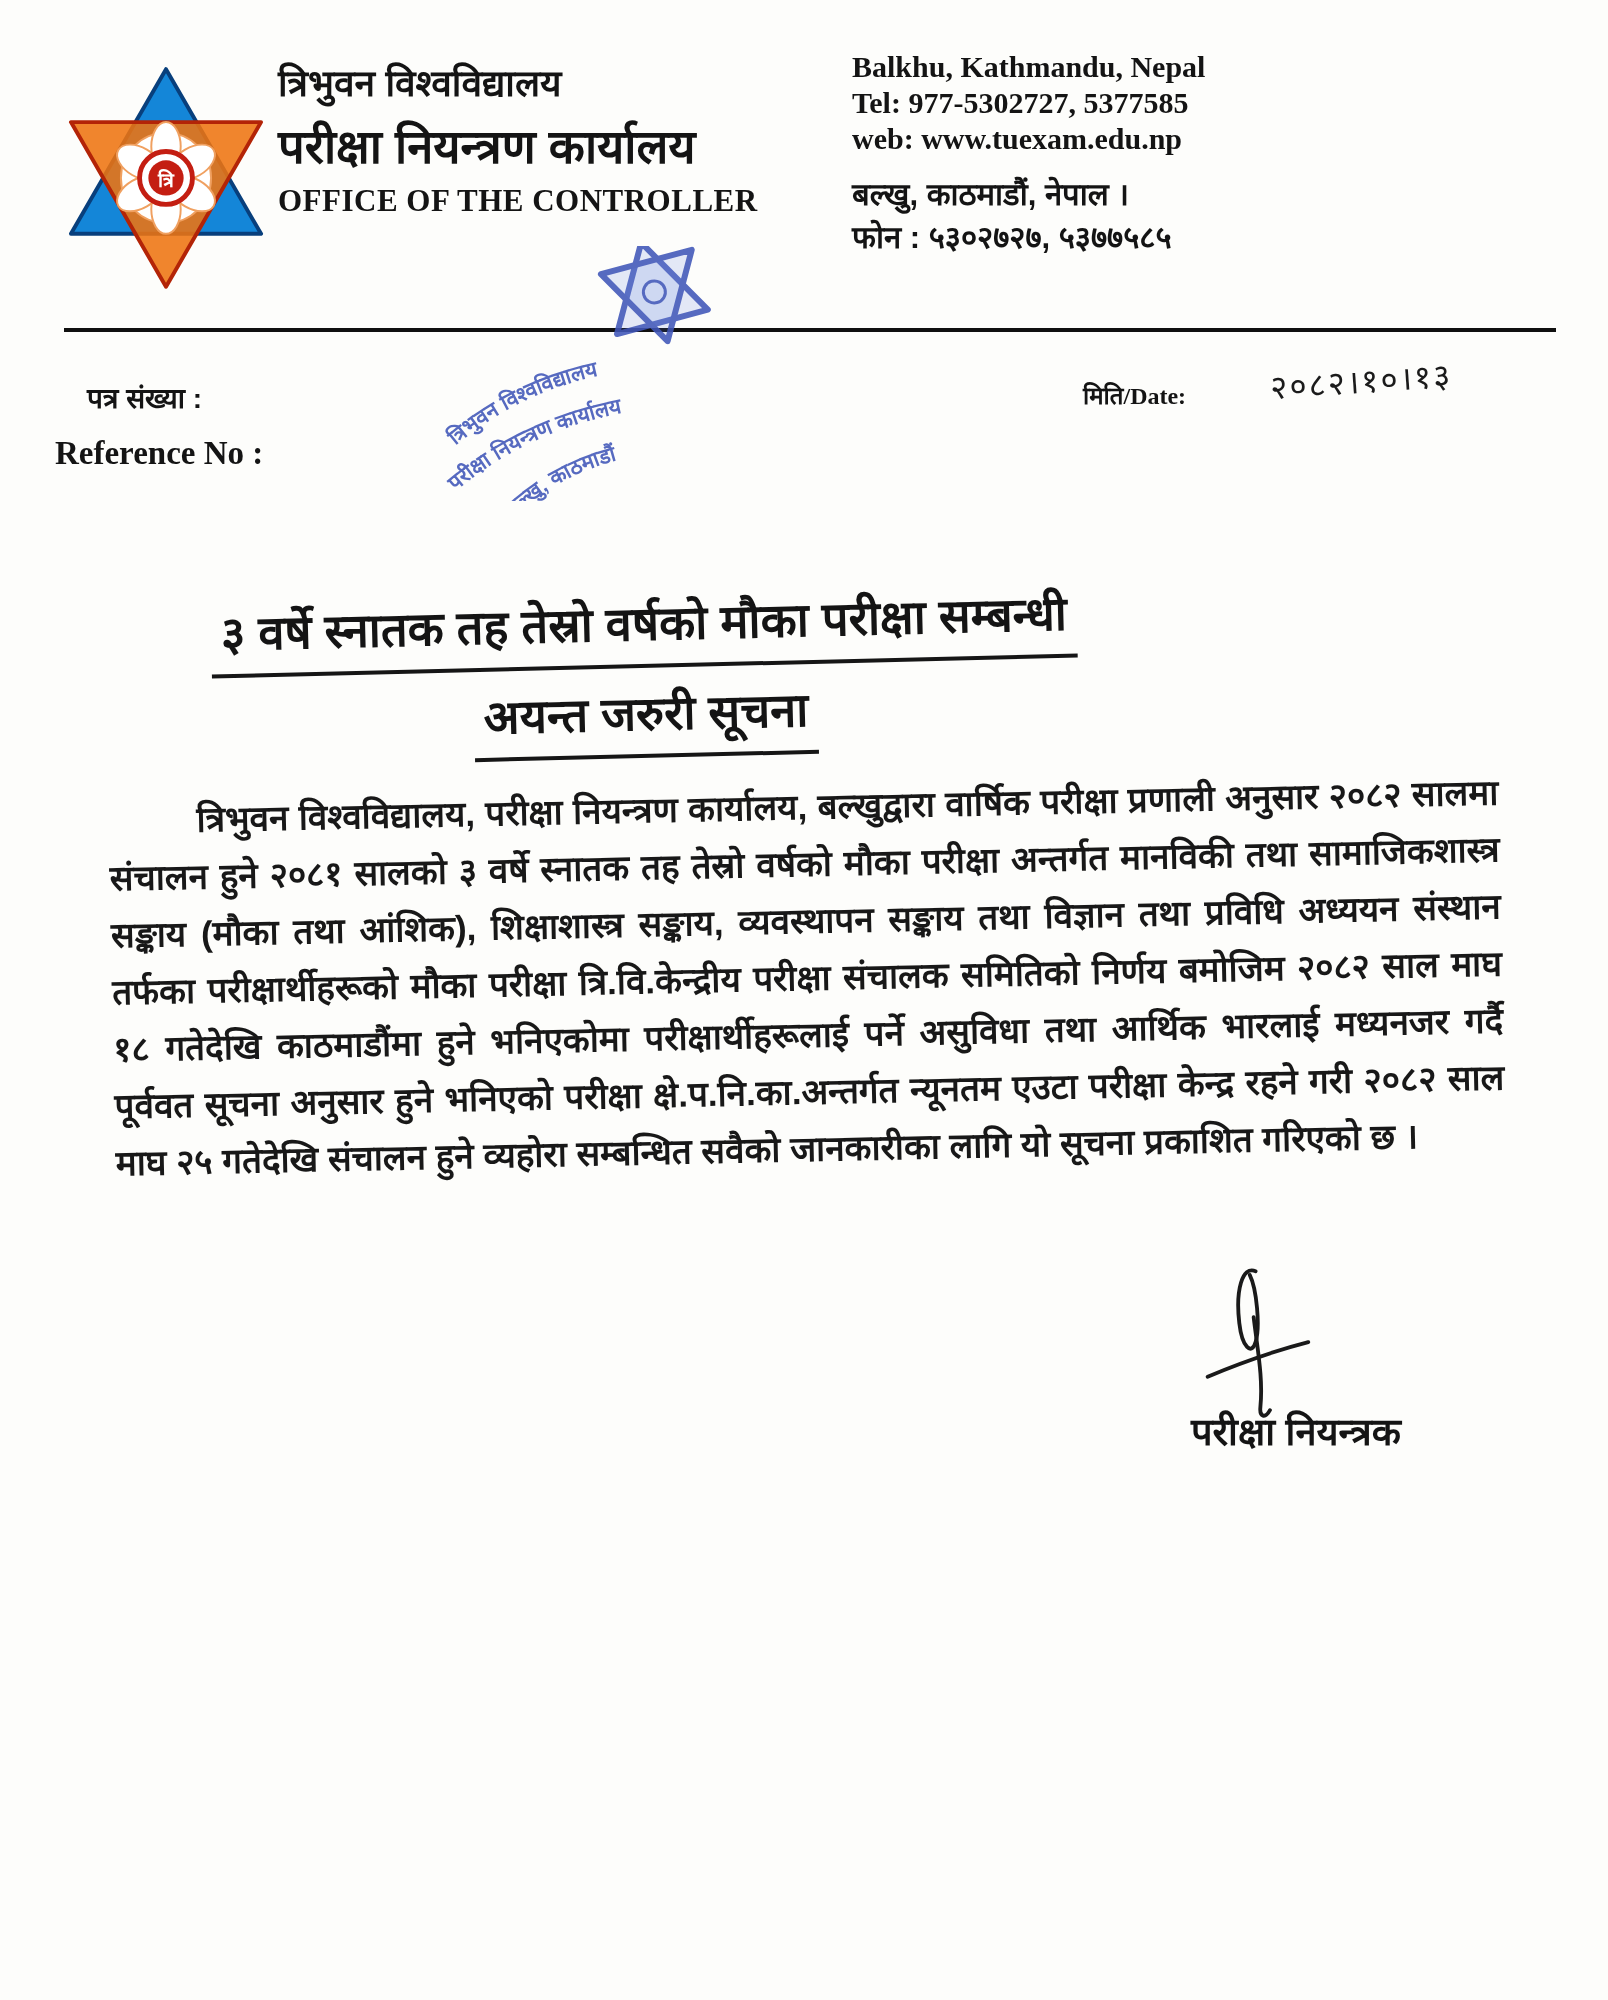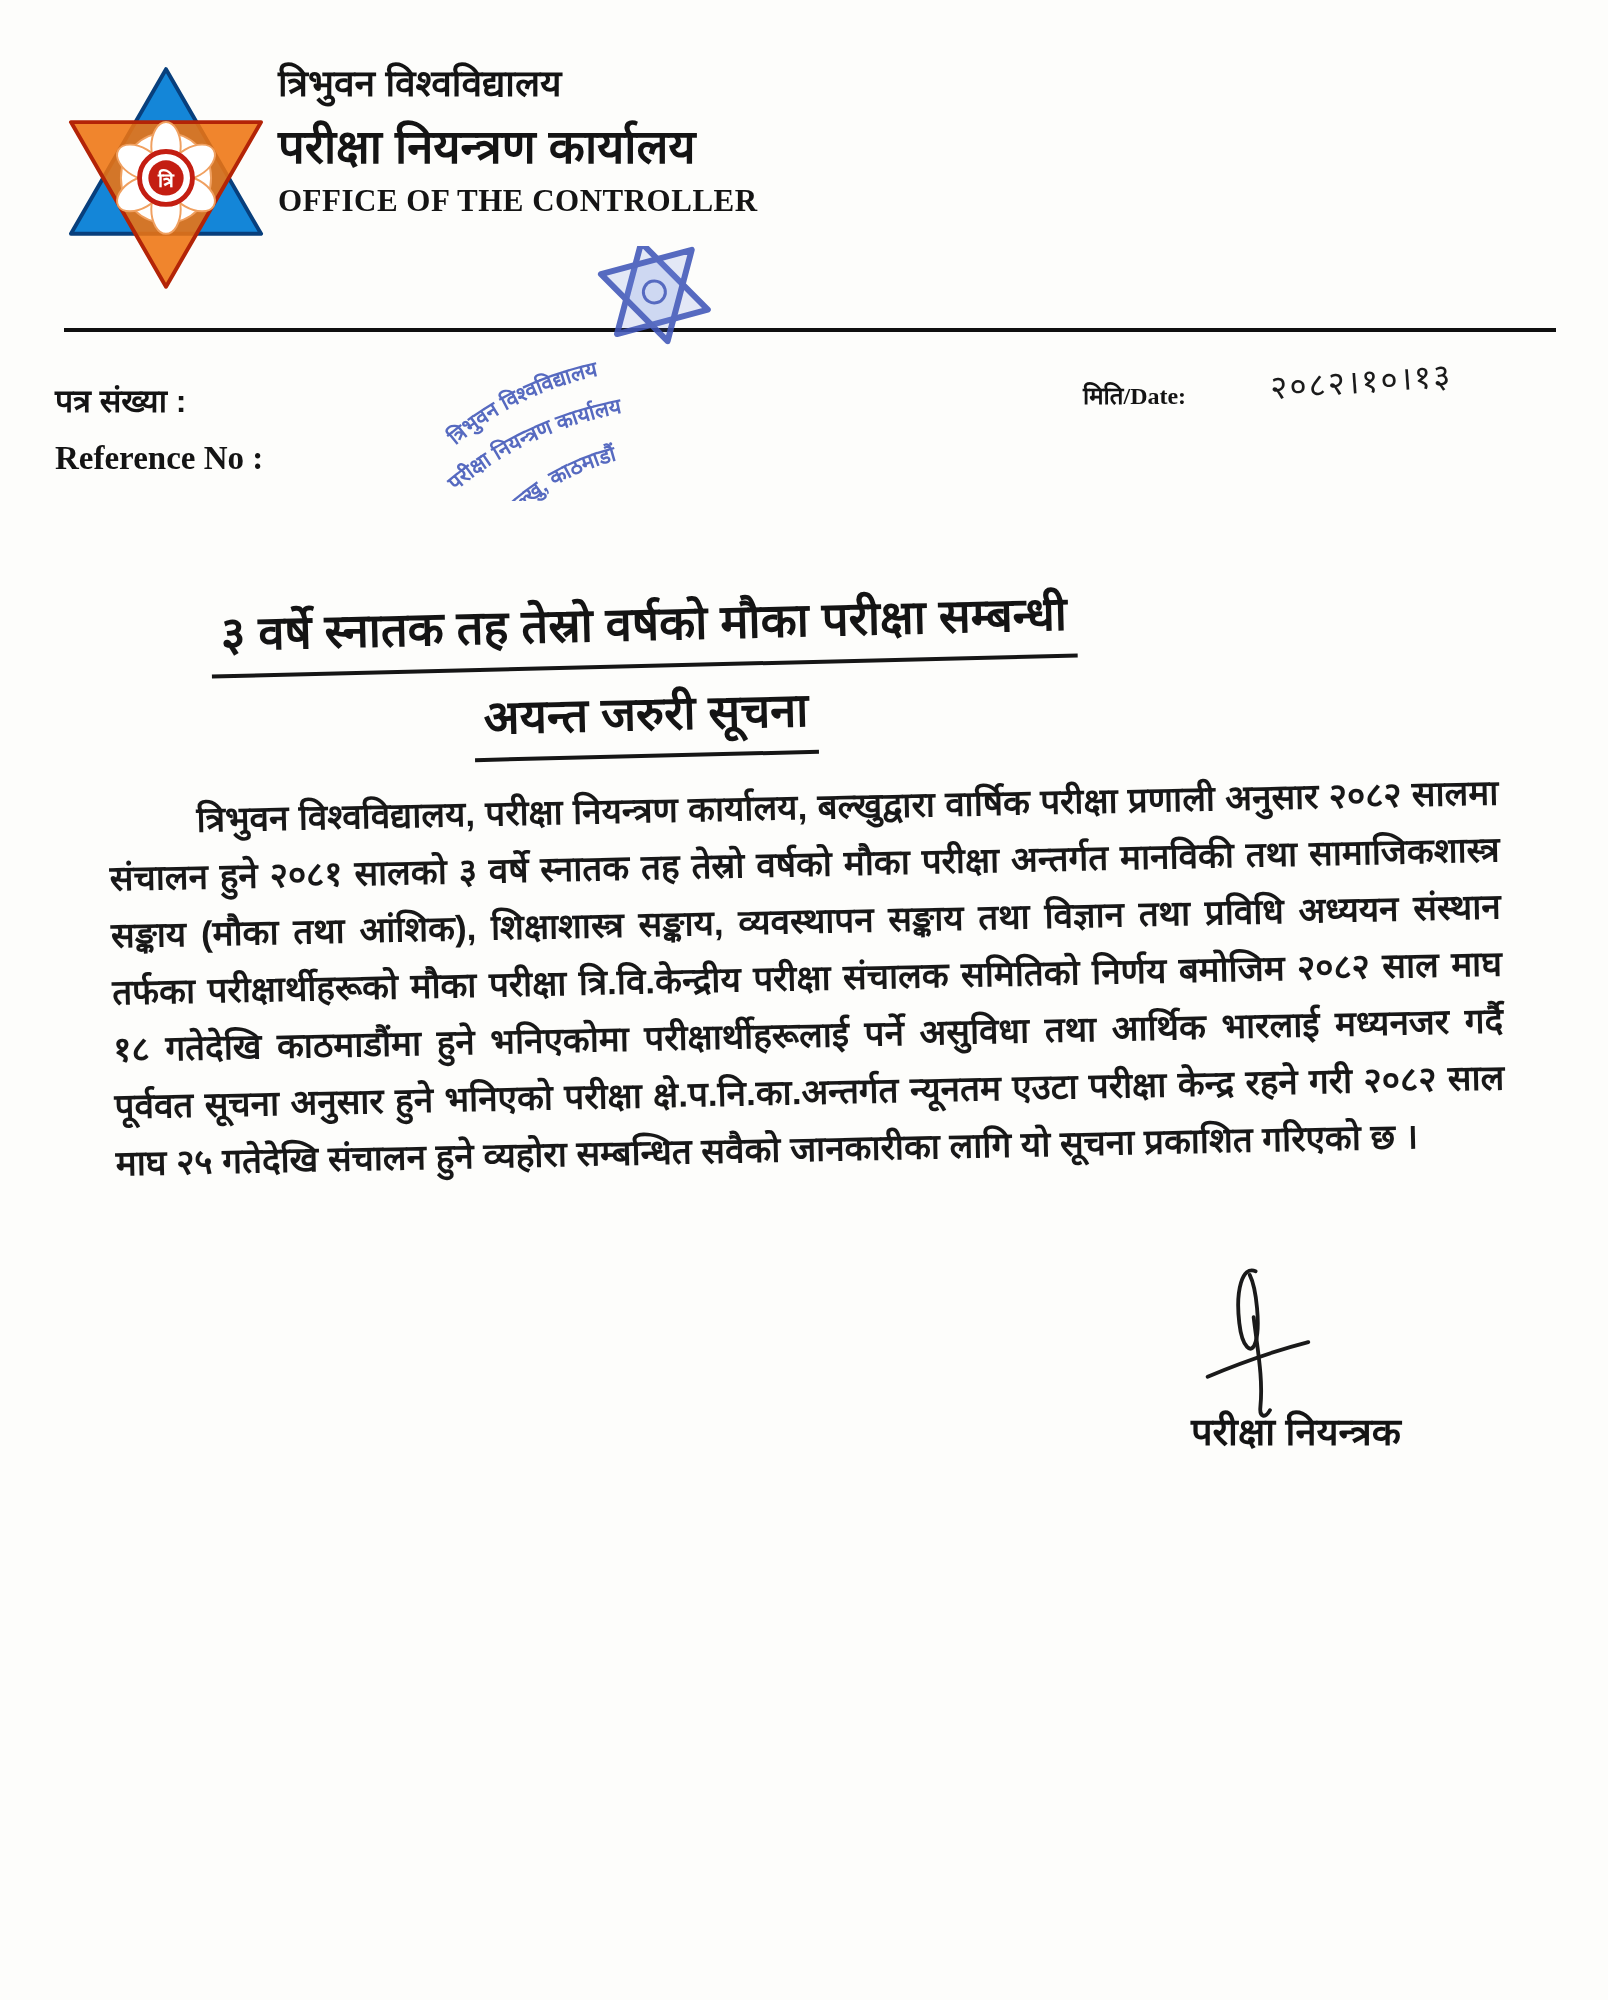--- a/index.html
+++ b/index.html
@@ -16,21 +16,21 @@
   .hc-en1 { font-size:37px; font-weight:bold; font-family:"Liberation Serif", serif; margin-top:4px; }
   .hc-np2 { font-size:47px; font-weight:bold; margin-top:6px; }
   .hc-en2 { font-size:31px; font-weight:bold; font-family:"Liberation Serif", serif; line-height:1.18; margin-top:6px; letter-spacing:0.5px;text-align:center; }
   .head-right { position:absolute; left:852px; top:50px; font-weight:bold; }
   .hr-en { font-family:"Liberation Serif", serif; font-size:30px; line-height:1.1; margin-bottom:3px; }
   .hr-np { font-size:31px; margin-top:4px; line-height:1.25; }
   .hr-gap { height:14px; }
   .divider { position:absolute; left:64px; top:328px; width:1492px; height:4px; background:#101010; }
   
   .ref { position:absolute; left:55px; top:378px; font-weight:bold; }
-  .ref-np { font-size:32px; }
+  .ref-np { font-size:28px;margin-left:32px; }
   .ref-en { font-family:"Liberation Serif", serif; font-size:33px; margin-top:19px; }
   .date-label { position:absolute; left:1083px; top:378px; font-size:24px; font-weight:bold; font-family:"Liberation Serif", serif; }
   .date-value { position:absolute; left:1270px; top:358px; font-size:33px; color:#1b1b1b; transform:rotate(-4deg); letter-spacing:2px; }
   
   .stamp { position:absolute; left:412px; top:246px; width:390px; height:255px; opacity:0.88; }
   
   .title { position:absolute; left:0px; top:590px; width:1290px; text-align:center; transform:rotate(-1.4deg); }
   .title-line { display:inline-block; font-size:47px; font-weight:bold; border-bottom:4px solid #161616; padding:0 10px 10px 10px; }
   .title-line2-wrap { margin-top:12px; }
   
@@ -73,20 +73,28 @@
   </div>
 
   <div class="head-center">
     <div class="hc-np1">त्रिभुवन विश्वविद्यालय</div>
     <div class="hc-np2">परीक्षा नियन्त्रण कार्यालय</div>
     <div class="hc-en2">
       <div>OFFICE OF THE CONTROLLER</div>
     </div>
   </div>
 
+  <div class="head-right">
+    <div class="hr-en">Balkhu, Kathmandu, Nepal</div>
+    <div class="hr-en">Tel: 977-5302727, 5377585</div>
+    <div class="hr-en">web: www.tuexam.edu.np</div>
+    <div class="hr-gap"></div>
+    <div class="hr-np">बल्खु, काठमाडौं, नेपाल ।</div>
+    <div class="hr-np">फोन : ५३०२७२७, ५३७७५८५</div>
+  </div>
 
   <div class="divider"></div>
 
   <div class="ref">
     <div class="ref-np">पत्र संख्या :</div>
     <div class="ref-en">Reference No :</div>
   </div>
 
   <div class="stamp">
     <svg viewBox="0 0 390 255" width="390" height="255" xmlns="http://www.w3.org/2000/svg">

